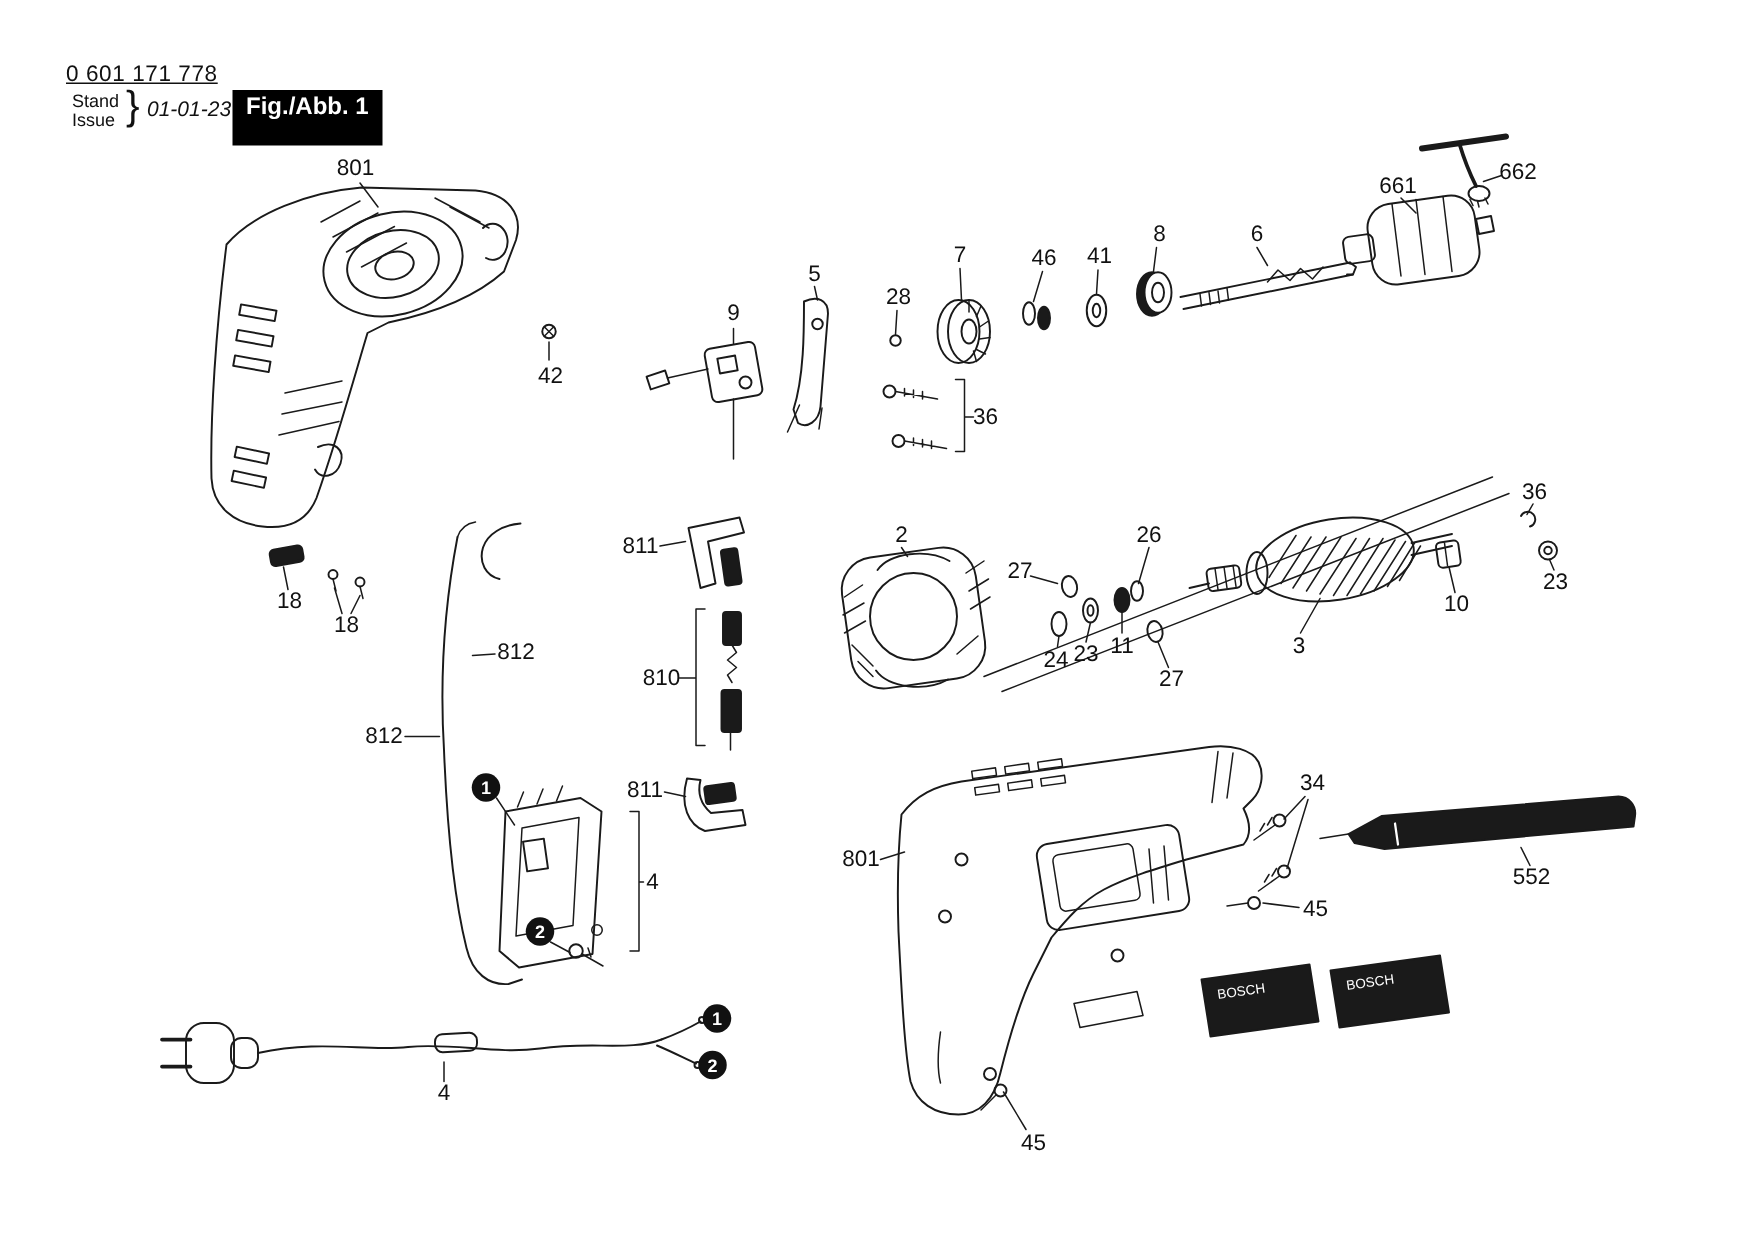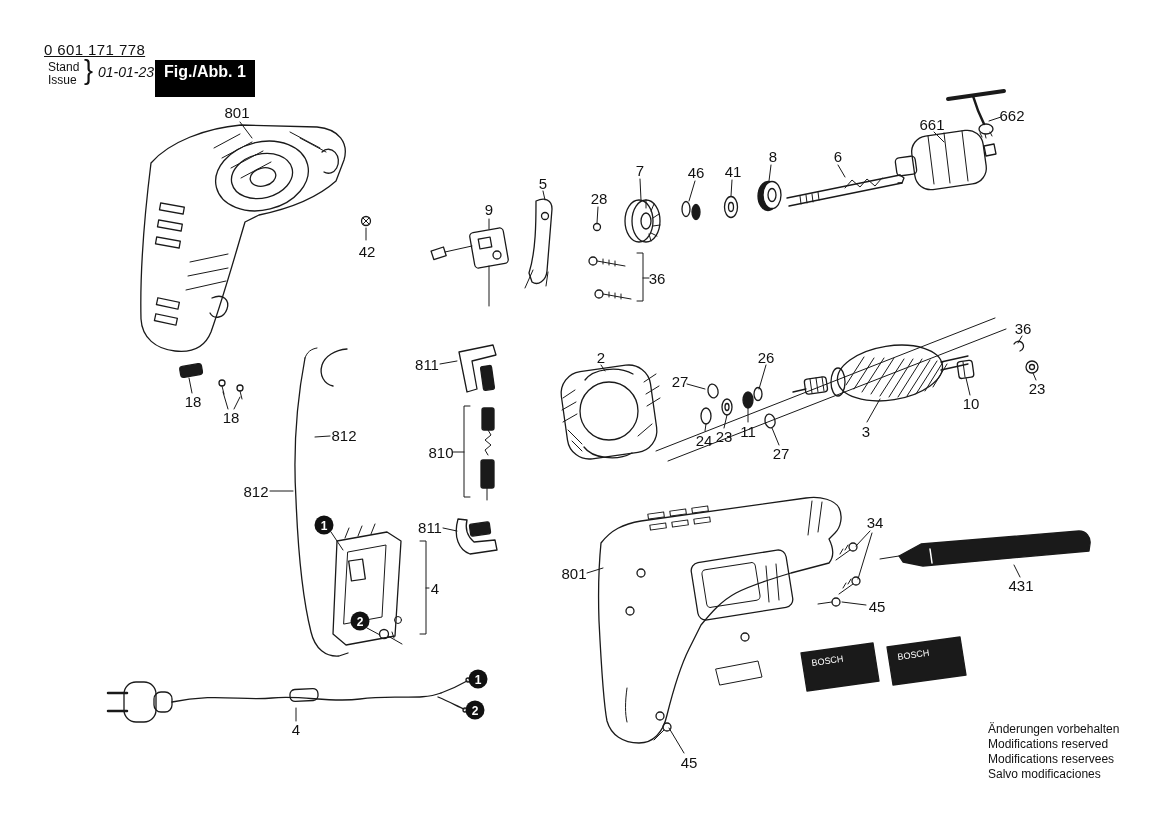--- a/index.html
+++ b/index.html
@@ -311,27 +311,21 @@
   <div class="label" style="left:256px;top:491px">812</div>
   <div class="label" style="left:193px;top:401px">18</div>
   <div class="label" style="left:231px;top:417px">18</div>
   <div class="label" style="left:430px;top:527px">811</div>
   <div class="label" style="left:435px;top:588px">4</div>
   <div class="label" style="left:296px;top:729px">4</div>
   <div class="label" style="left:574px;top:573px">801</div>
   <div class="label" style="left:875px;top:522px">34</div>
   <div class="label" style="left:877px;top:606px">45</div>
   <div class="label" style="left:689px;top:762px">45</div>
-  <div class="label" style="left:1021px;top:585px">431</div>
+  <div class="label" style="left:1021px;top:585px">552</div>
 
   <div class="marker" style="left:324px;top:525px">1</div>
   <div class="marker" style="left:360px;top:621px">2</div>
   <div class="marker" style="left:478px;top:679px">1</div>
   <div class="marker" style="left:475px;top:710px">2</div>
 
-  <div class="footer" style="left:988px;top:722px">
-    <div>Änderungen vorbehalten</div>
-    <div>Modifications reserved</div>
-    <div>Modifications reservees</div>
-    <div>Salvo modificaciones</div>
-  </div>
 
 </div>
 
 </body></html>

